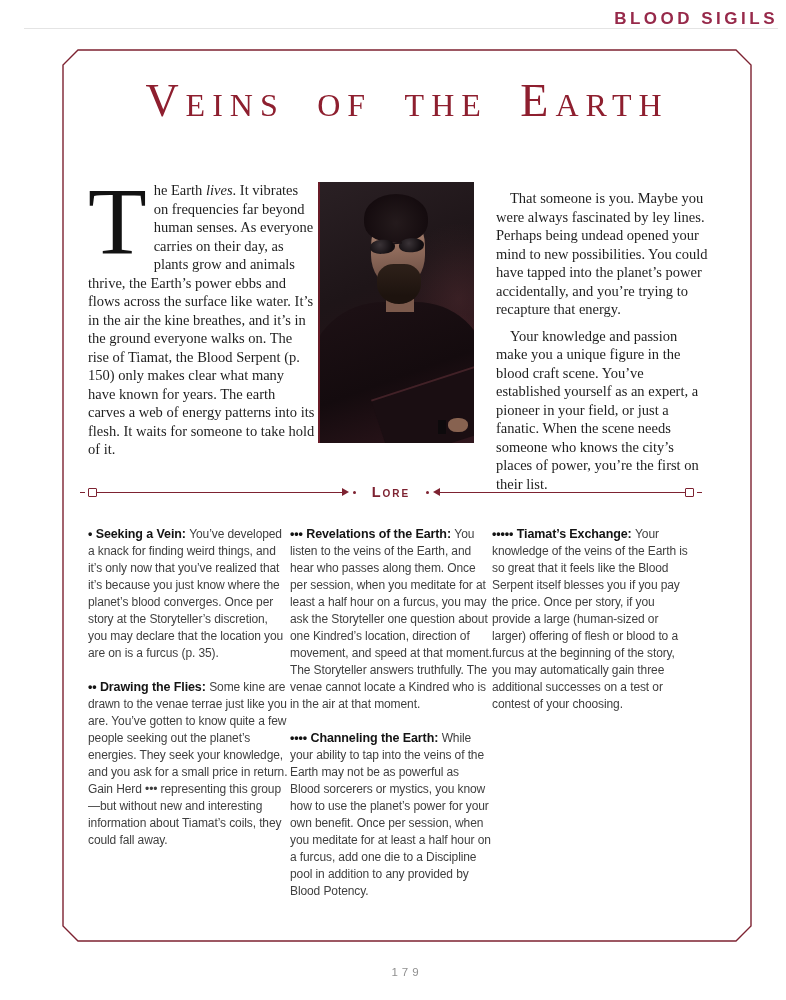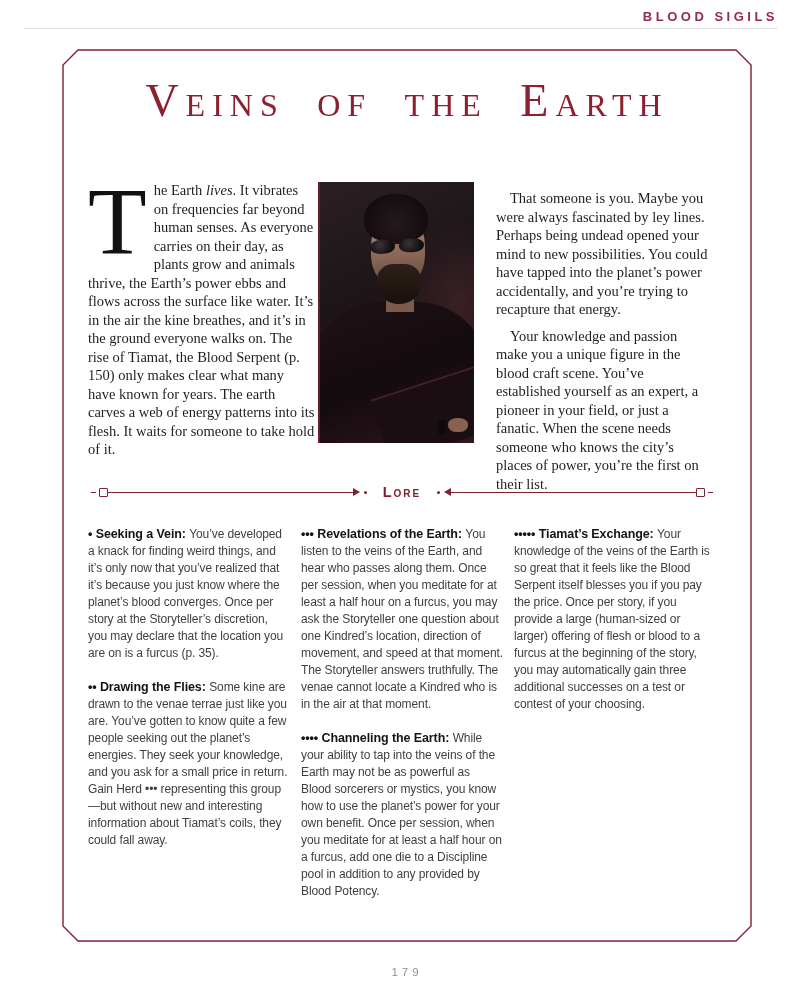--- a/index.html
+++ b/index.html
@@ -2,21 +2,21 @@
 <html><head>
 <meta charset="utf-8">
 <style>
   html,body { margin:0; padding:0; background:#fff; }
   .page { position:relative; width:786px; height:1000px; background:#ffffff;
           font-family:"Liberation Serif", serif; overflow:hidden; }
 
   
   .running-head { position:absolute; top:9px; right:8px;
     font-family:"Liberation Sans", sans-serif; font-weight:bold;
-    font-size:13px; letter-spacing:3.5px; color:#97294a; }
+    font-size:17px; letter-spacing:3.5px; color:#97294a; }
   .head-rule { position:absolute; top:28px; left:24px; right:8px; height:1px;
     background:#e4e4e4; }
 
   
   .frame { position:absolute; left:62px; top:49px; }
 
   
   .title { position:absolute; left:62px; top:74px; width:690px; text-align:center;
     font-variant:small-caps; font-size:46px; letter-spacing:7px; word-spacing:14px;
     color:#8e1f2f; }
@@ -59,36 +59,36 @@
     background:linear-gradient(160deg,#1c1014 10%,#140b0e 48%,#2a141a 82%,#3a1c24 100%); }
   .p-arm { position:absolute; left:58px; top:196px; width:130px; height:64px;
     transform:rotate(-18deg); background:#1a0e12;
     border-top:2px solid rgba(160,80,90,.30); }
   .p-hand { position:absolute; left:128px; top:236px; width:20px; height:14px;
     border-radius:45%; background:#876250; }
   .p-watch { position:absolute; left:118px; top:238px; width:8px; height:14px;
     background:#0d0a0c; }
 
   
-  .divider { position:absolute; left:88px; top:484px; width:628px; height:16px;
+  .divider { position:absolute; left:77px; top:484px; width:628px; height:16px;
     display:flex; align-items:center; }
   .d-dash { width:5px; height:1px; background:#7d2231; margin:0 3px; }
   .d-knot { width:7px; height:7px; border:1px solid #7d2231; border-radius:1px; }
   .d-line { flex:1; height:1px; background:#7d2231; }
   .d-arrow-r { width:0; height:0; border-left:7px solid #7d2231;
     border-top:4px solid transparent; border-bottom:4px solid transparent; }
   .d-arrow-l { width:0; height:0; border-right:7px solid #7d2231;
     border-top:4px solid transparent; border-bottom:4px solid transparent; }
   .d-dot { width:3px; height:3px; border-radius:50%; background:#7d2231; margin:0 4px; }
   .d-label { font-family:"Liberation Sans", sans-serif; font-weight:bold;
     font-variant:small-caps; font-size:14.5px; letter-spacing:2px; color:#7d2231;
     margin:0 12px; }
 
   
-  .lore { position:absolute; left:88px; top:526px; width:628px; display:flex; gap:11px;
+  .lore { position:absolute; left:88px; top:526px; width:628px; display:flex; gap:0;
     font-family:"Liberation Sans", sans-serif; font-size:12px; line-height:17px;
     letter-spacing:-0.1px; color:#3f3f3f; }
   .lore .col { width:202px; }
   .entry { margin:0 0 17px 0; }
   .entry-head { color:#141414; font-weight:bold; font-size:12.5px; }
 
   .page-num { position:absolute; left:0; right:0; top:966px; text-align:center;
     font-family:"Liberation Sans", sans-serif; font-size:11.5px; letter-spacing:4px;
     color:#8f8f8f;padding-left:28px; }
 </style>

